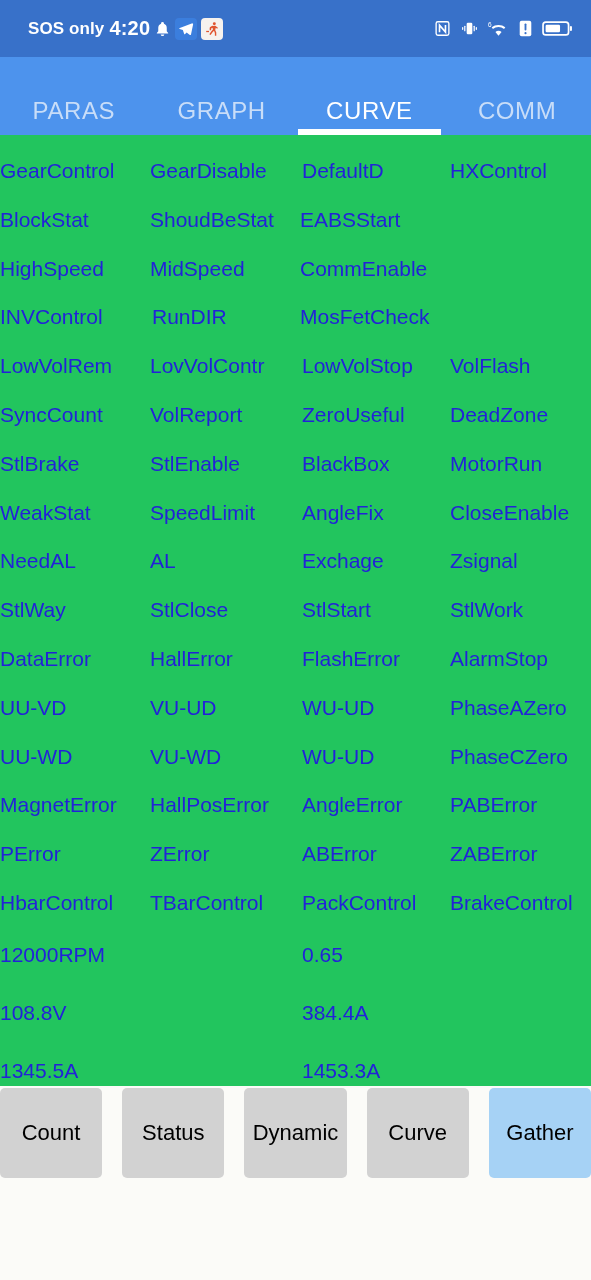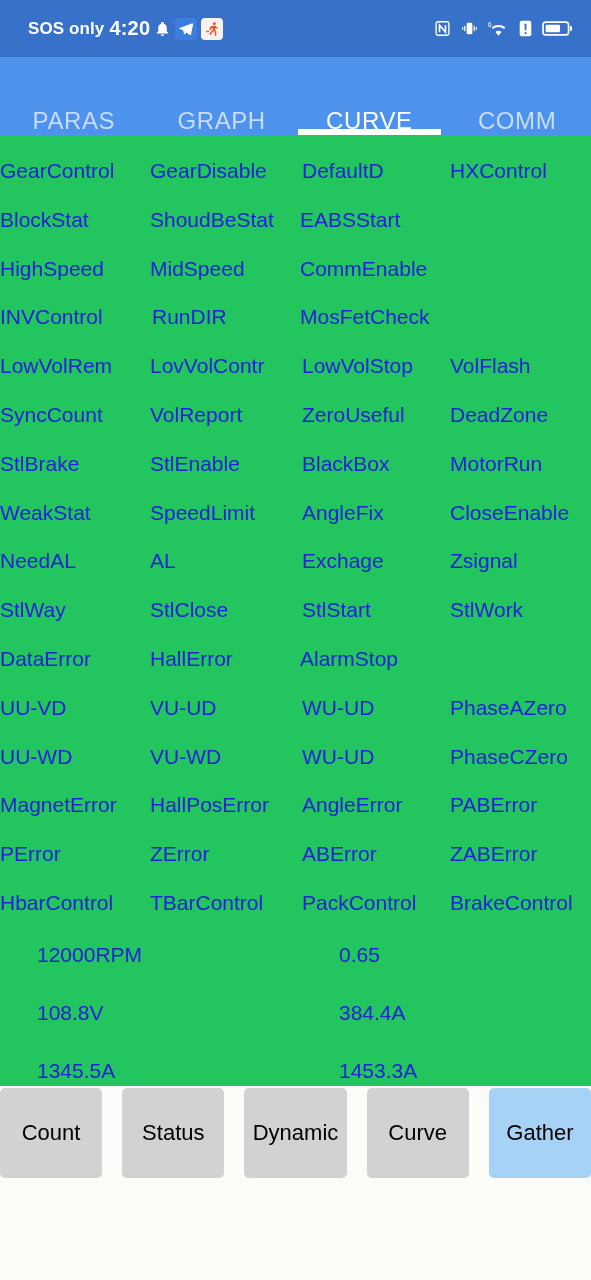--- a/index.html
+++ b/index.html
@@ -42,21 +42,21 @@
   .tabbar {
     height: 78px;
     background: #4d93ed;
     display: flex;
     align-items: stretch;
     position: relative;
   }
   .tab {
     flex: 1 1 0;
     display: flex;
-    align-items: flex-end;
+    align-items: flex-start;
     justify-content: center;
     font-size: 24px;
     letter-spacing: .6px;
     color: #c8ddf8;
     position: relative;
     user-select: none;
     margin-top: 40px;
   }
   .tab.active { color: #ffffff; }
   .tab.active::after {
@@ -97,21 +97,20 @@
   .cell.c2 { padding-left: 2px; }
   .cell.c3 { padding-left: 0px; }
 
   .spacer-row { height: 12px; }
 
   
   .val-row {
     display: flex;
     height: 58px;
     align-items: flex-start;
-    margin-left: 37px;
   }
   .val-cell {
     width: 150px;
     flex: 0 0 150px;
     padding-top: 14px;
     font-size: 21px;
     line-height: 25px;
     color: #2222d8;
     overflow: hidden;
   }
@@ -283,20 +282,21 @@
       </div>
       <div class="grid-row">
         <div class="cell c0">StlWay</div>
         <div class="cell c1">StlClose</div>
         <div class="cell c2">StlStart</div>
         <div class="cell c3">StlWork</div>
       </div>
       <div class="grid-row">
         <div class="cell c0">DataError</div>
         <div class="cell c1">HallError</div>
+        <div class="cell c2">FlashError</div>
         <div class="cell c3">AlarmStop</div>
       </div>
       <div class="grid-row">
         <div class="cell c0">UU-VD</div>
         <div class="cell c1">VU-UD</div>
         <div class="cell c2">WU-UD</div>
         <div class="cell c3">PhaseAZero</div>
       </div>
       <div class="grid-row">
         <div class="cell c0">UU-WD</div>

